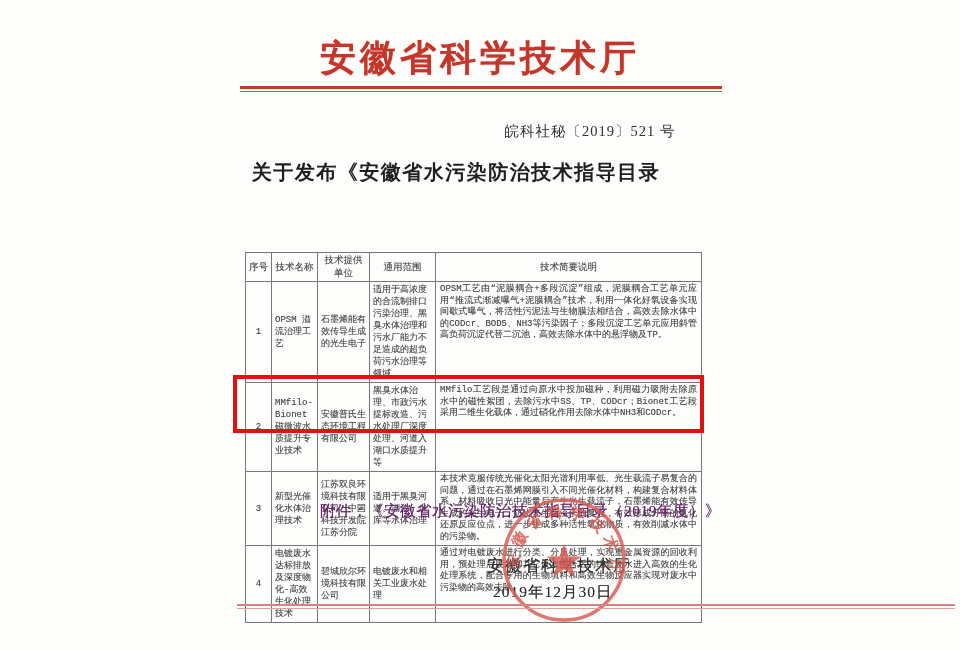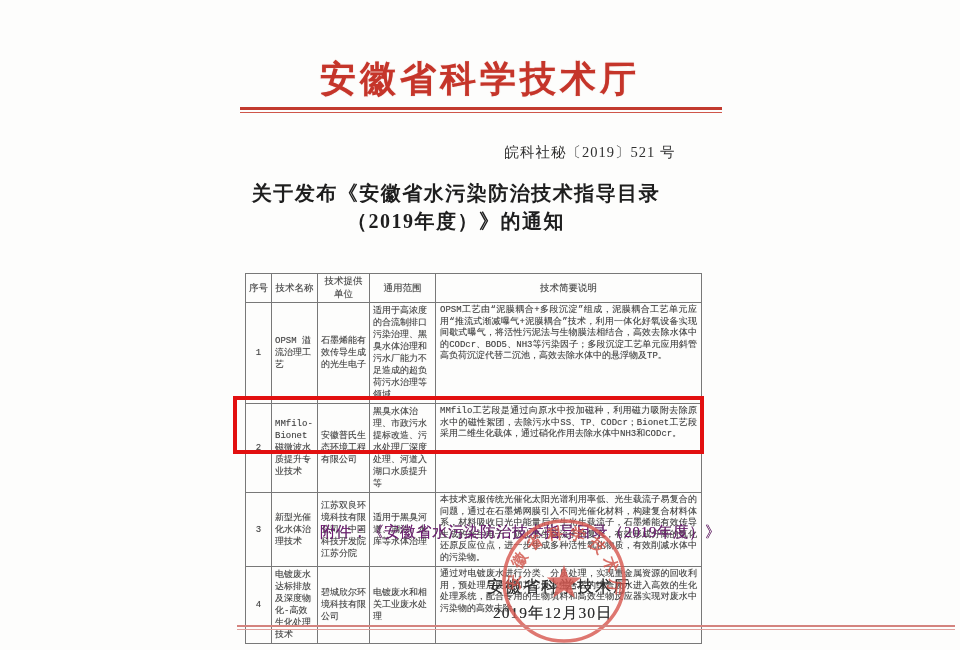--- a/index.html
+++ b/index.html
@@ -1,21 +1,21 @@
 <!DOCTYPE html>
 <html><head>
 <meta charset="utf-8">
 <style>
   html,body{margin:0;padding:0;}
   body{
     width:960px;height:650px;position:relative;overflow:hidden;
     background:#fdfdfc;color:#3a3a3a;
     font-family:"Liberation Serif","DejaVu Serif",serif;
   }
-  .page{position:absolute;inset:0;background:#fdfdfc;margin-top:21px;}
+  .page{position:absolute;inset:0;background:#fdfdfc;}
 
   .agency{
     position:absolute;top:34px;left:0;width:960px;margin:0;
     text-align:center;font-size:36px;font-weight:bold;letter-spacing:4px;
     color:#c5352a;text-shadow:0 0 1px rgba(197,53,42,.55);
   }
   .redline{position:absolute;left:240px;top:86px;width:482px;height:3px;background:#c23a2e;}
   .redline::after{content:"";position:absolute;left:0;right:0;top:5px;height:1px;background:#cf564a;}
 
   .docnum{
@@ -75,21 +75,20 @@
 <div class="page">
 
   <h1 class="agency">安徽省科学技术厅</h1>
 
   <div class="redline"></div>
 
   <div class="docnum">皖科社秘〔2019〕521 号</div>
 
   <div class="title">
     <div>关于发布《安徽省水污染防治技术指导目录</div>
-    <div>（2019年度）》的通知</div>
   </div>
 
   <table class="doc-table">
     <colgroup>
       <col style="width:26px">
         <col style="width:46px">
         <col style="width:52px">
         <col style="width:66px">
         <col style="width:266px">
     </colgroup>

